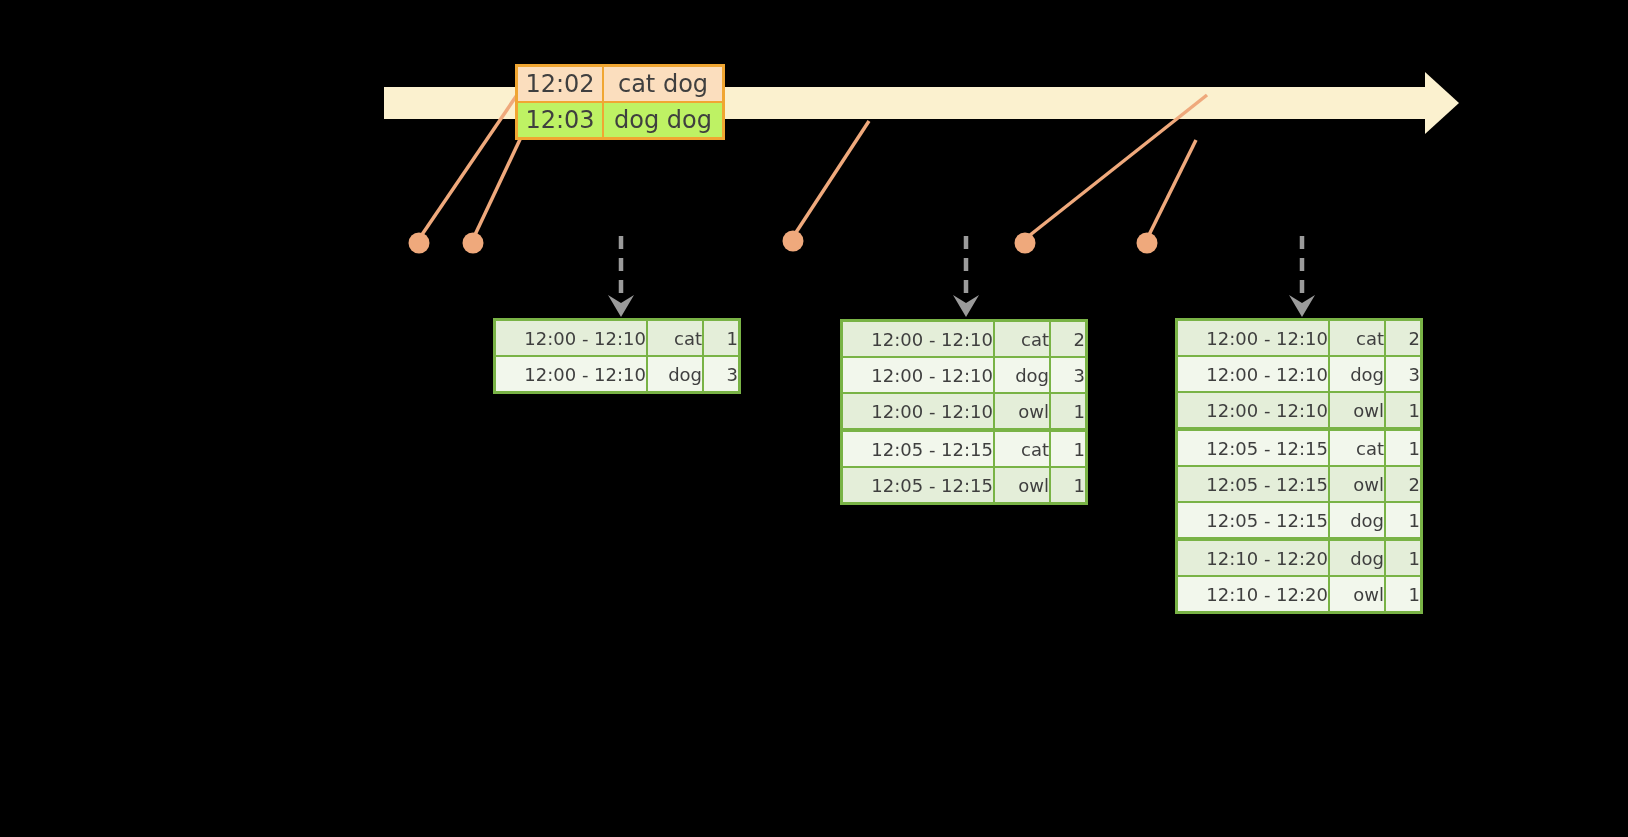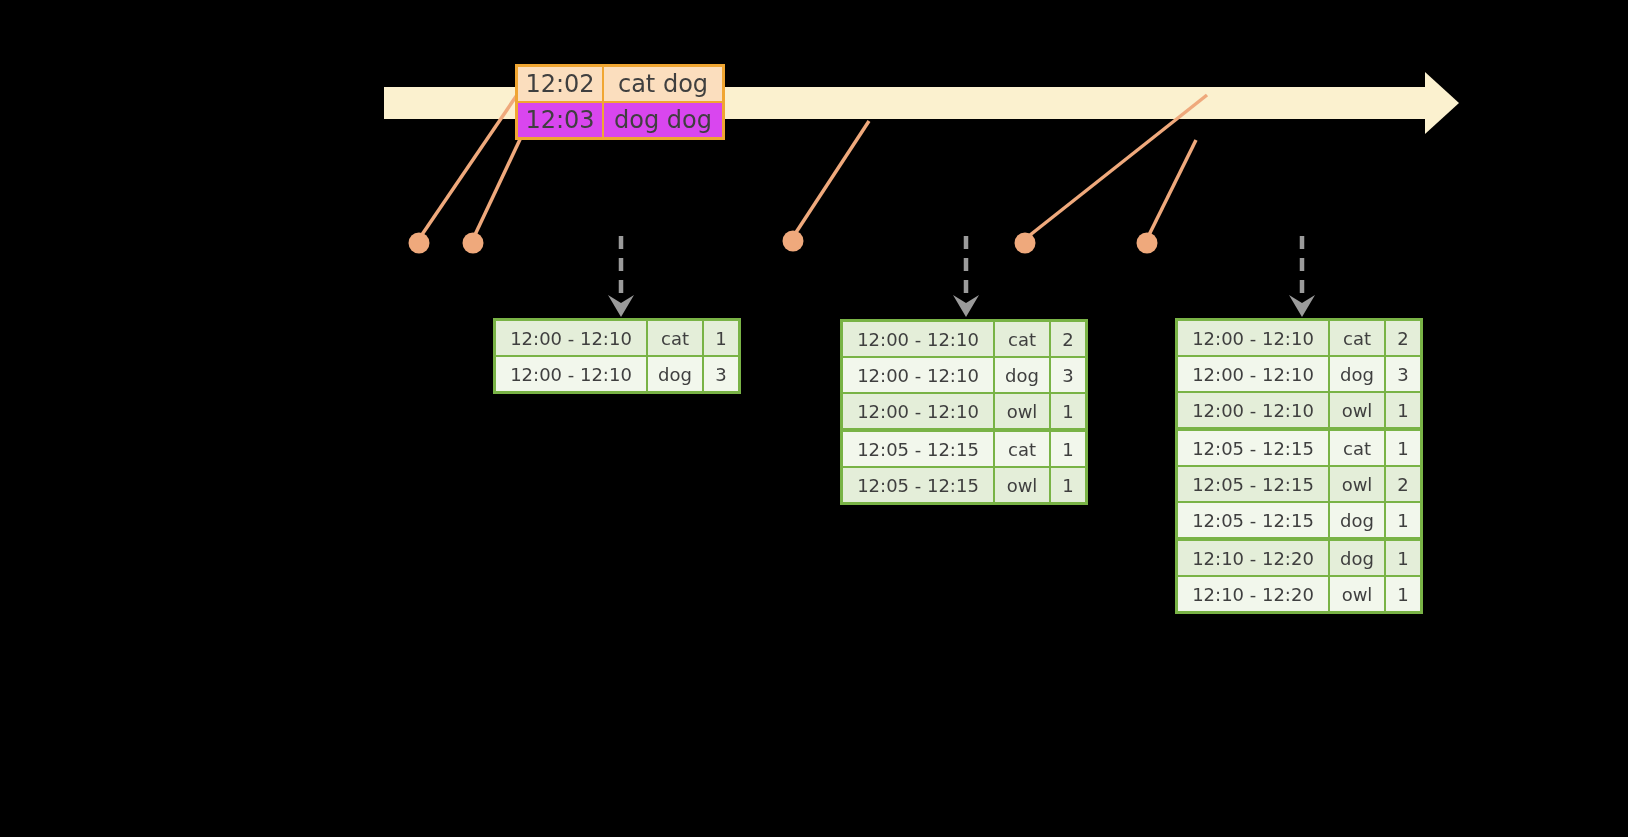--- a/index.html
+++ b/index.html
@@ -31,35 +31,35 @@
     text-align: center;
     vertical-align: middle;
     height: 34px;
     padding: 0;
     overflow: hidden;
     white-space: nowrap;
   }
   .etable td.time  { width: 84px; }
   .etable td.words { width: 118px; }
   .etable tr.dark td  { background: #FBDEBE; }
-  .etable tr.light td { background: #d946ef; }
+  .etable tr.light td { background: #bef264; }
   #etable1 { left: 515px; top: 64px; }
   #etable2 { left: 865px; top: 84px; }
   #etable3 { left: 1185px; top: 63px; }
 
   
   .gtable {
     position: absolute;
     border: 3px solid #79B346;
     font-size: 18px;
     background: #F2F7EC;
   }
   .gtable td {
     border: 2px solid #79B346;
-    text-align: center;
+    text-align: right;
     vertical-align: middle;
     height: 34px;
     padding: 0;
     overflow: hidden;
     white-space: nowrap;
   }
   .gtable td.window { width: 150px; }
   .gtable td.word   { width: 54px; margin-left: 20px; }
   .gtable td.count  { width: 34px; }
   .gtable tr.dark td  { background: #E4EED9; }

